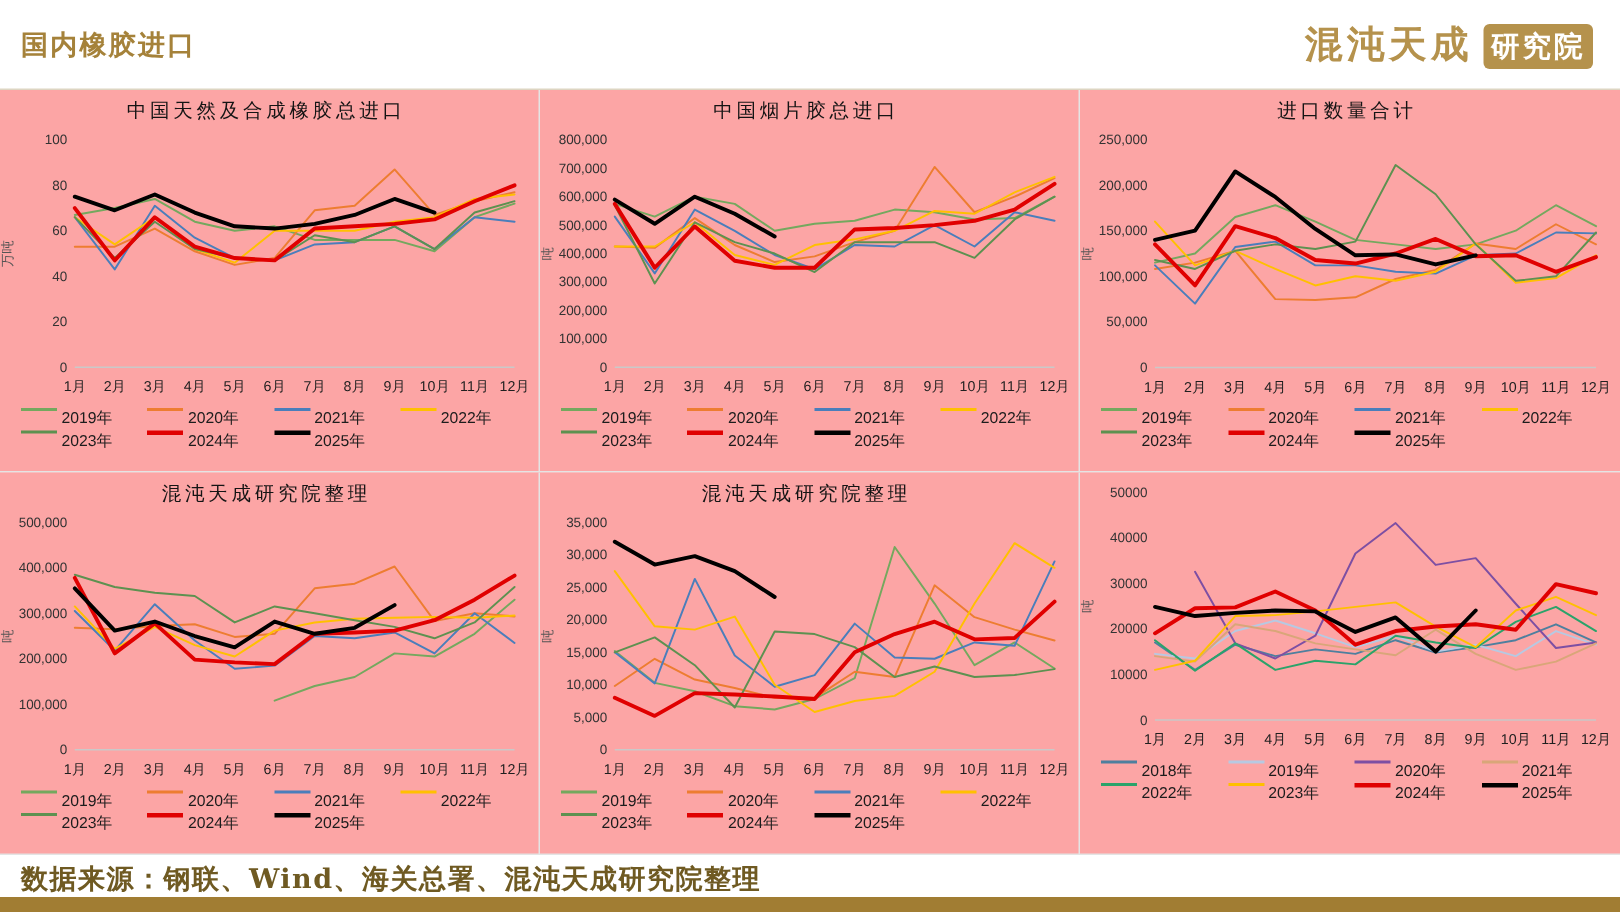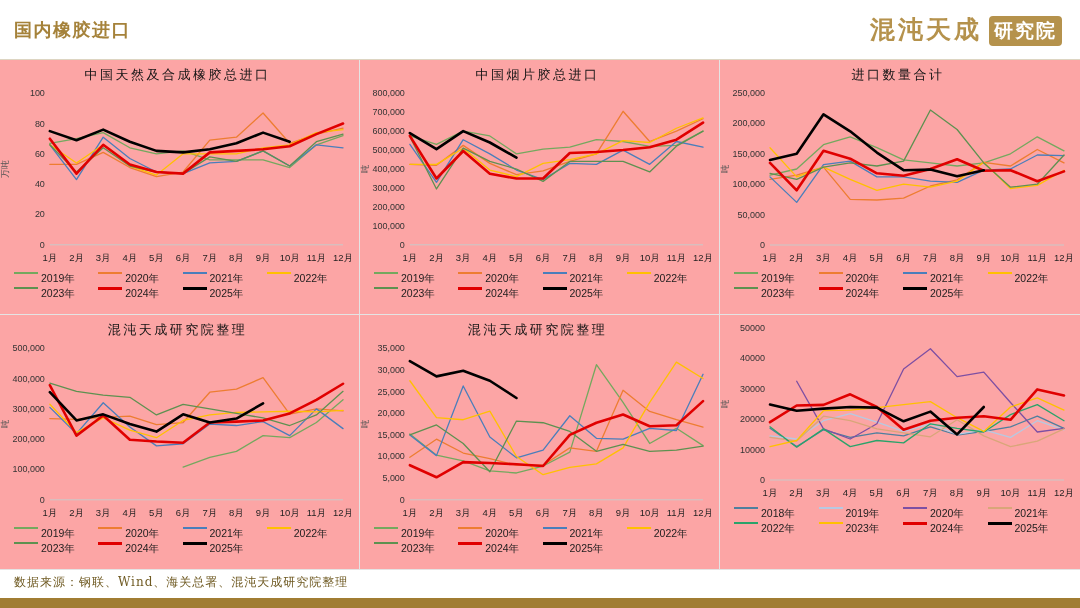--- a/index.html
+++ b/index.html
@@ -21,21 +21,21 @@
                letter-spacing:2.5px;height:20px;line-height:20px;white-space:nowrap;}
   .chart-svg{width:100%;height:186px;display:block;}
   .tick{font-size:9px;fill:#333;font-family:"Liberation Sans",sans-serif;}
   .xtick{font-size:9.5px;fill:#1f1f1f;font-family:"Liberation Sans",sans-serif;}
   .ylab{font-size:9px;fill:#555;font-family:"Liberation Sans",sans-serif;}
   .axis{stroke:#c9c9c9;stroke-width:1;}
   .legend{display:grid;grid-template-columns:repeat(4,1fr);padding:1px 4px 0 14px;}
   .legend-item{display:flex;font-size:10.5px;color:#1c1c1c;height:15px;white-space:nowrap;}
   .swatch{display:inline-block;width:24px;border-top:2px solid;margin-right:3px;flex:0 0 24px;}
   .footer{height:38px;flex:0 0 38px;position:relative;padding:4px 0 0 14px;}
-  .footer-text{font-family:"DejaVu Serif",serif;font-size:12px;color:#6f5a22;font-weight:normal;letter-spacing:1px;}
+  .footer-text{font-family:"DejaVu Serif",serif;font-size:18px;color:#6f5a22;font-weight:bold;letter-spacing:1px;}
   .bottom-bar{position:absolute;left:0;bottom:0;width:1080px;height:10px;background:#a17d33;}
 </style>
 </head>
 <body>
 
 <div class="page">
   <div class="header">
     <div class="page-title">国内橡胶进口</div>
     <div class="logo">
       <span class="logo-script">混沌天成</span>

